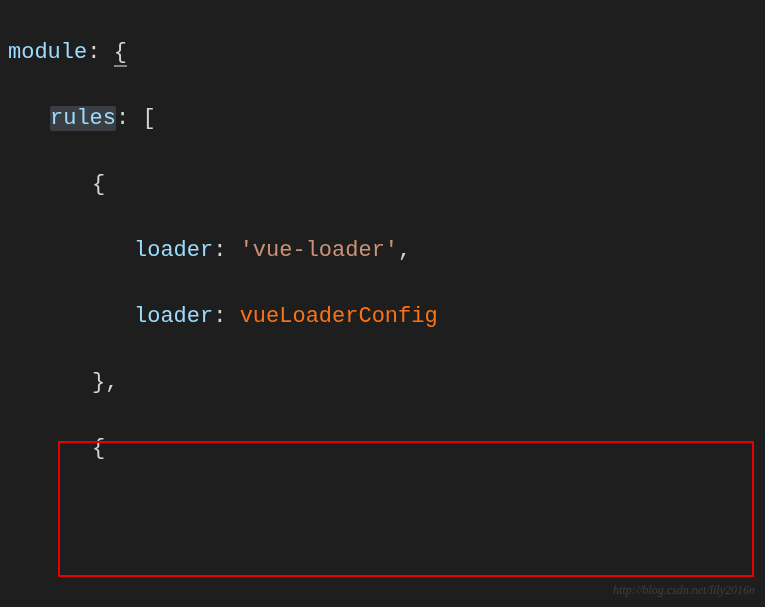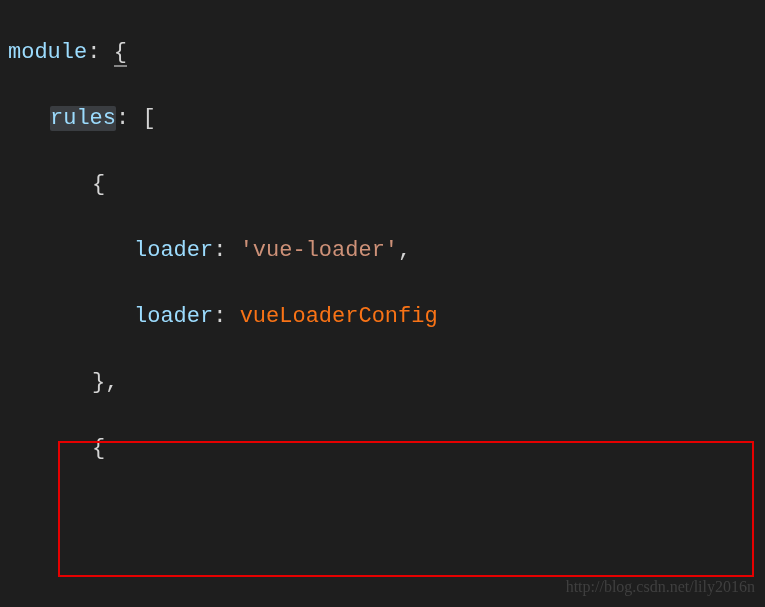--- a/index.html
+++ b/index.html
@@ -40,21 +40,22 @@
     top: 441px;
     width: 696px;
     height: 136px;
     pointer-events: none;
   }
   .watermark {
     position: absolute;
     bottom: 8px;
     right: 10px;
     color: #555;
-    font-size: 16px;
+    font-size: 12px;
+    font-style: italic;
     font-family: serif;
     opacity: 0.6;
     margin-top: 33px;
   }
 </style>
 </head>
 <body>
 
 <div class="code-container">
 <span class="line indent-1"><span class="key">module</span><span class="punct">: </span><span class="underline-sel">{</span></span>

